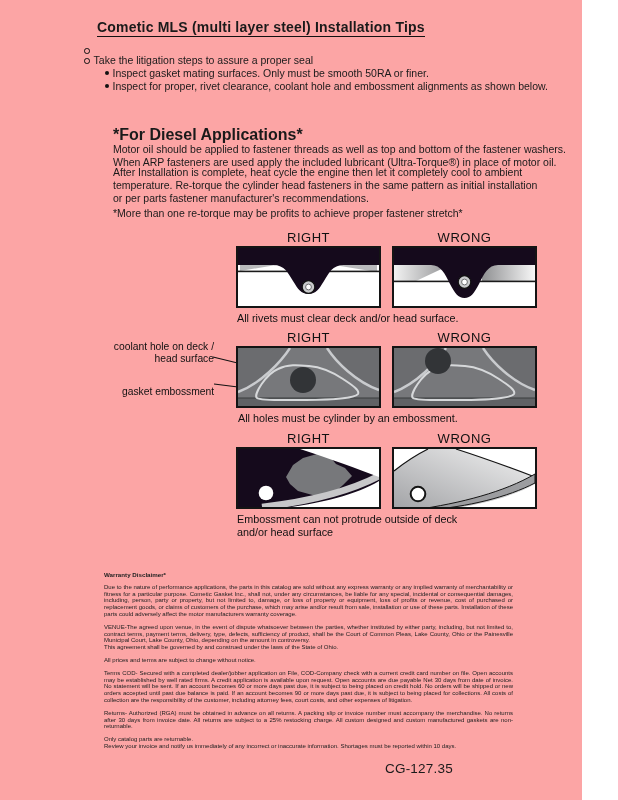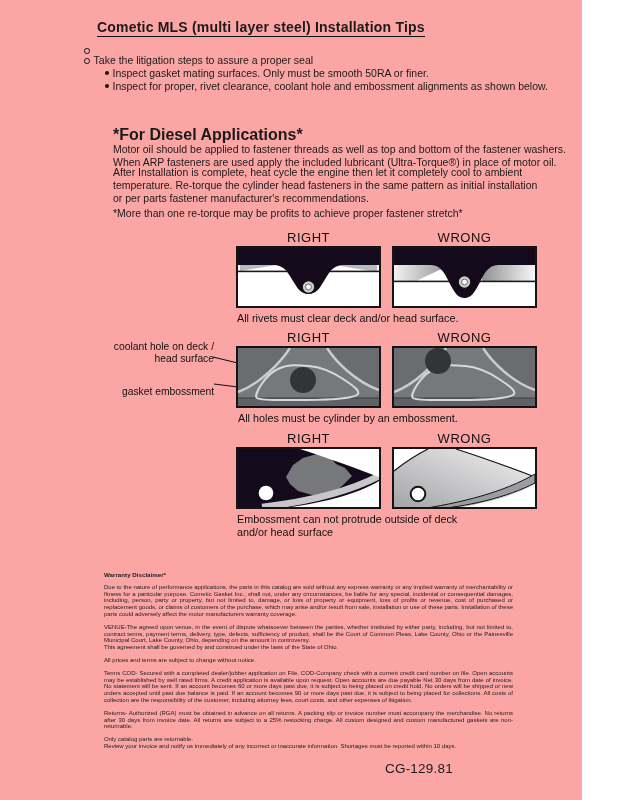--- a/index.html
+++ b/index.html
@@ -203,15 +203,15 @@
     <p>Due to the nature of performance applications, the parts in this catalog are sold without any express warranty or any implied warranty of merchantability or fitness for a particular purpose.  Cometic Gasket Inc., shall not, under any circumstances, be liable for any special, incidental or consequential damages, including, person, party or property, but not limited to, damage, or loss of property or equipment, loss of profits or revenue, cost of purchased or replacement goods, or claims of customers of the purchase, which may arise and/or result from sale, installation or use of these parts.  Installation of these parts could adversely affect the motor manufacturers warranty coverage.</p>
     <p class="tight">VENUE-The agreed upon venue, in the event of dispute whatsoever between the parties, whether instituted by either party, including, but not limited to, contract terms, payment terms, delivery, type, defects, sufficiency of product, shall be the Court of Common Pleas, Lake County, Ohio or the Painesville Municipal Court, Lake County, Ohio, depending on the amount in controversy.</p>
     <p>This agreement shall be governed by and construed under the laws of the State of Ohio.</p>
     <p>All prices and terms are subject to change without notice.</p>
     <p>Terms COD- Secured with a completed dealer/jobber application on File, COD-Company check with a current credit card number on file.  Open accounts may be established by well rated firms.  A credit application is available upon request.  Open accounts are due payable Net 30 days from date of invoice.  No statement will be sent.  If an account becomes 60 or more days past due, it is subject to being placed on credit hold.  No orders will be shipped or new orders accepted until past due balance is paid.  If an account becomes 90 or more days past due, it is subject to being placed for collections.  All costs of collection are the responsibility of the customer, including attorney fees, court costs, and other expenses of litigation.</p>
     <p>Returns- Authorized (RGA) must be obtained in advance on all returns.  A packing slip or invoice number must accompany the merchandise.  No returns after 30 days from invoice date.  All returns are subject to a 25% restocking charge.  All custom designed and custom manufactured gaskets are non-returnable.</p>
     <p class="tight">Only catalog parts are returnable.</p>
     <p>Review your invoice and notify us immediately of any incorrect or inaccurate information.  Shortages must be reported within 10 days.</p>
   </div>
 
-  <div class="footer">CG-129.81</div>
+  <div class="footer">CG-127.35</div>
 
 </div>
 
 </body></html>

